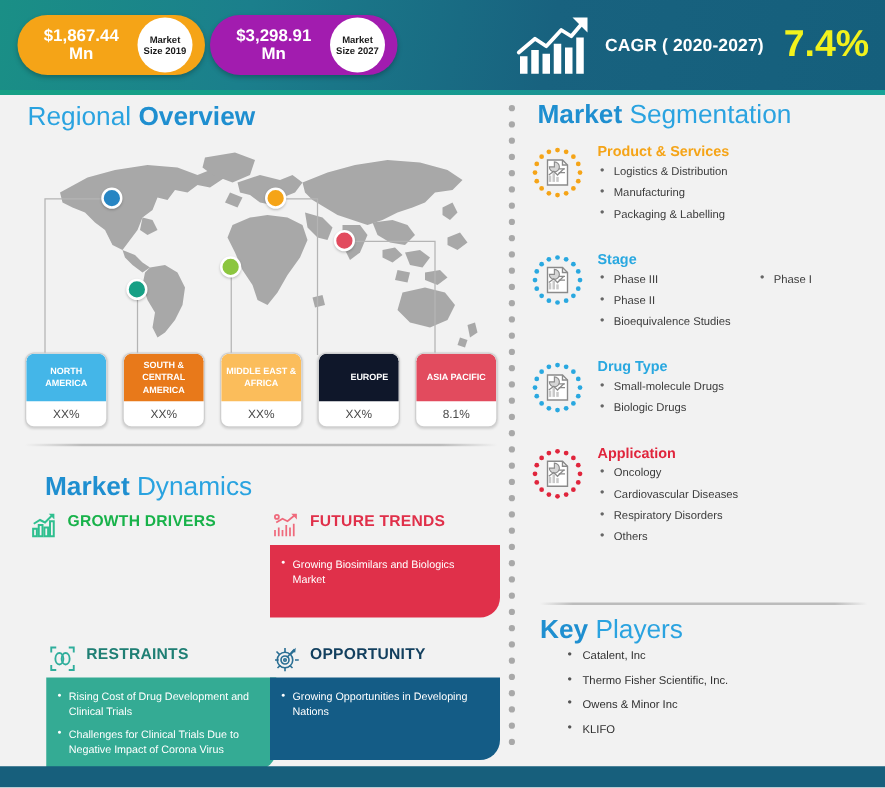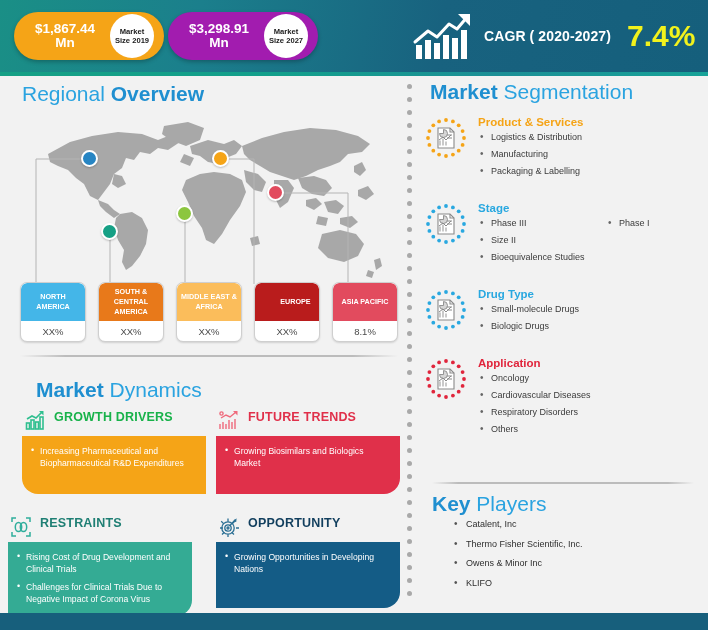--- a/index.html
+++ b/index.html
@@ -87,21 +87,21 @@
   .dyn .dbody { color:#ffffff; padding:9px 9px 10px 9px; font-size:8.6px; line-height:1.45; }
   .dyn .dbody ul { list-style:none; }
   .dyn .dbody li { position:relative; padding-left:9px; margin-bottom:5px; }
   .dyn .dbody li:last-child { margin-bottom:0; }
   .dyn .dbody li:before { content:"•"; position:absolute; left:0; top:-1px; font-size:9px; }
 
   #dyn-growth  { left:22px;  top:410px; }
   #dyn-growth  .dbody { background:#f5a417; border-radius:0 0 0 16px; min-height:58px; }
   #dyn-trends  { left:216px; top:410px; }
   #dyn-trends  .dbody { background:#e0304a; border-radius:0 0 16px 0; min-height:58px; }
-  #dyn-restr   { left:8px;  top:516px; }
+  #dyn-restr   { left:37px;  top:516px; }
   #dyn-restr   .dbody { background:#34ab94; border-radius:0 0 16px 0; min-height:66px; }
   #dyn-opp     { left:216px; top:516px; }
   #dyn-opp     .dbody { background:#145c86; border-radius:0 0 16px 0; min-height:66px; }
 
   
   #segmentation-title { position:absolute; left:430px; top:80px; }
 
   .seg { position:absolute; left:424px; width:276px; display:flex; gap:10px; }
   .seg .ring { width:44px; height:44px; flex:0 0 44px; position:relative; margin-top:2px; }
   .seg .seg-content { flex:1; padding-top:2px; }
@@ -293,21 +293,21 @@
       </div>
       <div class="rcard" style="left: 78px;">
         <div class="rname" style="background: rgb(232, 121, 26);">SOUTH &amp; CENTRAL AMERICA</div>
         <div class="rval">XX%</div>
       </div>
       <div class="rcard" style="left: 156px;">
         <div class="rname" style="background: rgb(251, 189, 91);">MIDDLE EAST &amp; AFRICA</div>
         <div class="rval">XX%</div>
       </div>
       <div class="rcard" style="left: 234px;">
-        <div class="rname" style="background: #b91c1c; padding-left: 20px;">EUROPE</div>
+        <div class="rname" style="background: #0f172a; padding-left: 20px;">EUROPE</div>
         <div class="rval">XX%</div>
       </div>
       <div class="rcard" style="left: 312px;">
         <div class="rname" style="background: rgb(226, 75, 94);">ASIA PACIFIC</div>
         <div class="rval">8.1%</div>
       </div>
     </div>
 
   <div class="hr-line"></div>
 
@@ -321,25 +321,20 @@
         <g stroke="#2fbf8f" stroke-width="1.6" fill="none">
           <rect x="2.5" y="13" width="3" height="6"></rect>
           <rect x="7" y="10" width="3" height="9"></rect>
           <rect x="11.5" y="12" width="3" height="7"></rect>
           <rect x="16" y="7" width="3" height="12"></rect>
           <path d="M3 9 L8 6 L12 8 L18 2"></path>
         </g>
         <path d="M19.5 1 L19.5 5.5 L15 1 Z" fill="#2fbf8f"></path>
       </svg>
       <span class="dlabel" style="color:#18b24a">GROWTH DRIVERS</span>
-    </div>
-    <div class="dbody">
-      <ul id="list-growth">
-          <li>Increasing Pharmaceutical and Biopharmaceutical R&amp;D Expenditures</li>
-        </ul>
     </div>
   </div>
 
   <div class="dyn" id="dyn-trends">
     <div class="dhead">
       <svg width="22" height="22" viewBox="0 0 22 22">
         <g stroke="#ef6a7c" stroke-width="1.4" fill="none">
           <path d="M2 14 L2 19 M5 12 L5 19 M8 14 L8 19 M11 10 L11 19 M14 12 L14 19 M17 9 L17 19"></path>
           <path d="M3 8 L8 5 L12 7 L18 2"></path>
           <circle cx="3.5" cy="3.5" r="1.6"></circle>
@@ -465,21 +460,21 @@
             <rect x="21" y="25.5" width="2" height="4" fill="#c9c9c9"></rect>
             <path d="M15 24 L19 21 L22 24 L27 19" stroke="#8a8a8a" stroke-width="1" fill="none"></path>
           </g>
         </svg></div>
       <div class="seg-content">
         <div class="seg-title" style="color: rgb(41, 168, 224);">Stage</div>
         <div class="two-col">
           <div class="col-a">
             <ul>
               <li>Phase III</li>
-              <li>Size II</li>
+              <li>Phase II</li>
               <li>Bioequivalence Studies</li>
             </ul>
           </div>
           <div class="col-b">
             <ul>
               <li>Phase I</li>
             </ul>
           </div>
         </div>
       </div>

